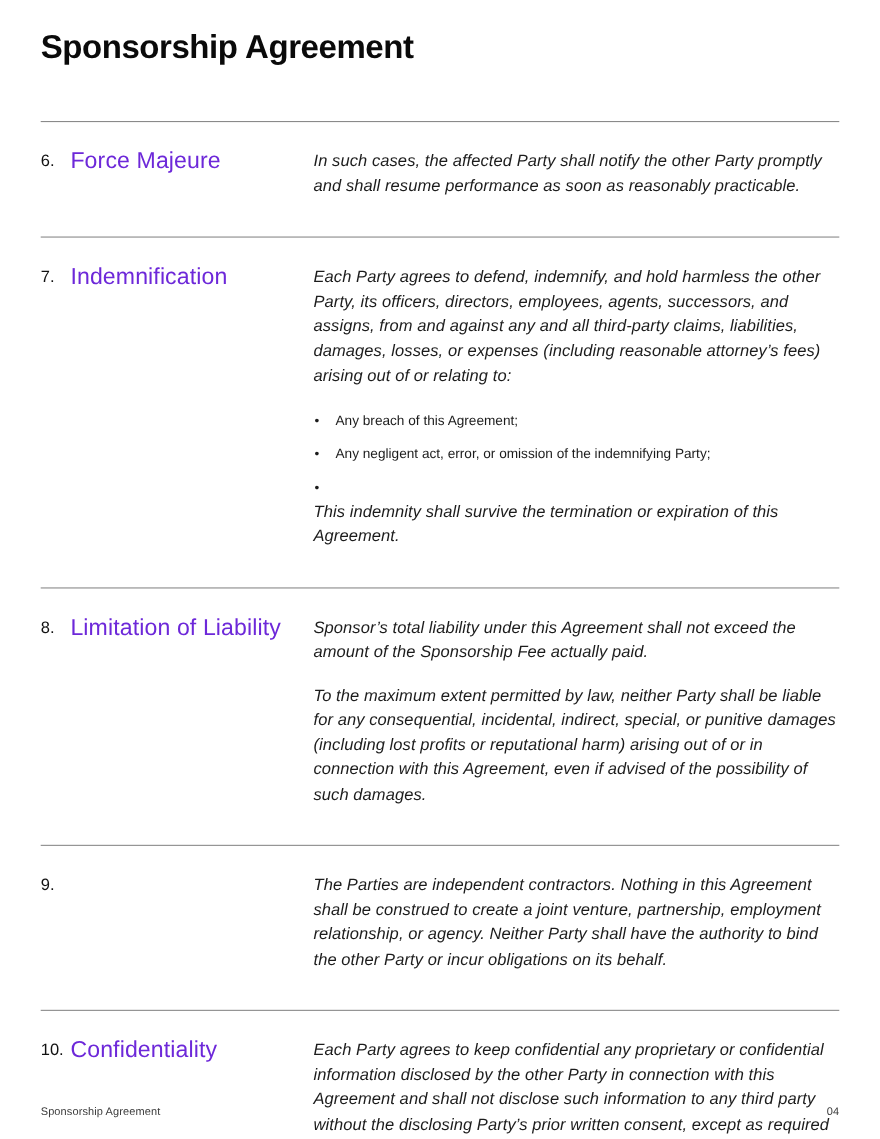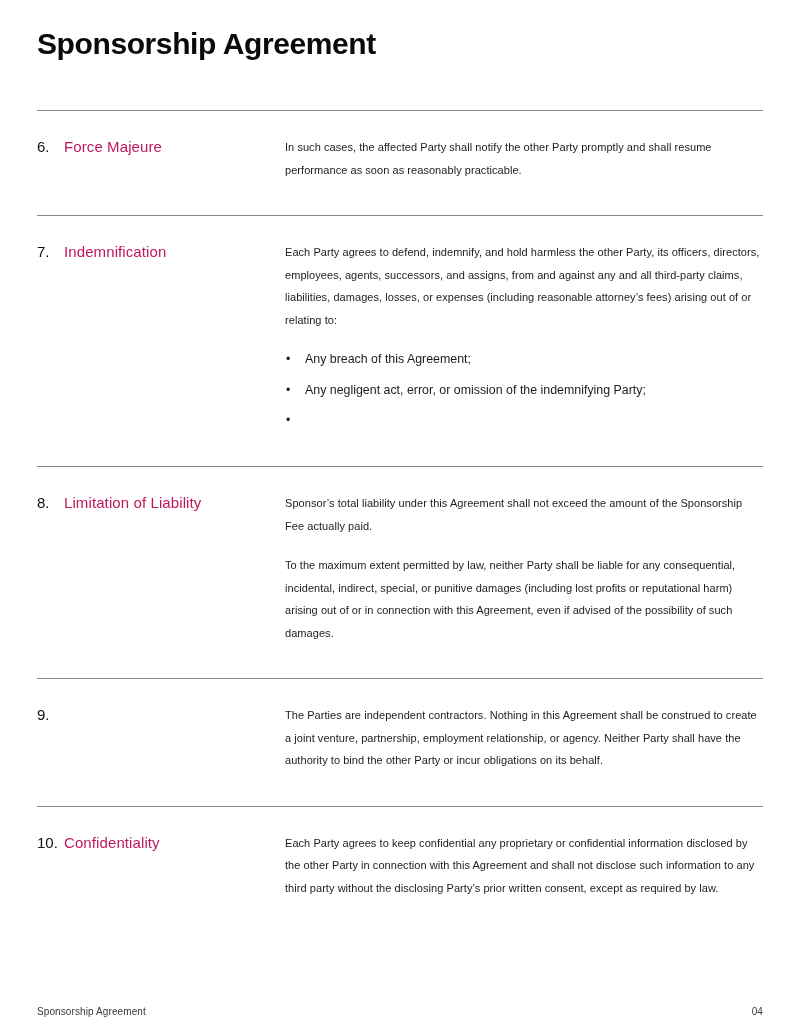--- a/index.html
+++ b/index.html
@@ -58,35 +58,36 @@
     padding-right: 8px;
   }
   .sec-num {
     width: 27px;
     flex: 0 0 27px;
     font-size: 15px;
     color: #111111;
     line-height: 22px;
   }
   .sec-title {
-    font-size: 15px;
-    color: #be185d;
+    font-size: 21px;
+    color: #6d28d9;
     line-height: 22px;
     letter-spacing: 0.1px;
   }
   .sec-body {
     flex: 1 1 auto;
     min-width: 0;
   }
   .para {
-    font-size: 11px;
+    font-size: 15px;
     line-height: 22.5px;
     color: #1c1c1c;
     margin: 0 0 17px 0;
     letter-spacing: 0.005em;
+    font-style: italic;
   }
   .para:last-child {
     margin-bottom: 0;
   }
   .bullets {
     list-style: none;
     margin: 0 0 17px 0;
     padding: 0;
   }
   .bullets li {
@@ -160,20 +161,21 @@
           </li>
           <li>
             <span class="bullet-dot">•</span>
             <span>Any negligent act, error, or omission of the indemnifying Party;</span>
           </li>
           <li>
             <span class="bullet-dot">•</span>
           </li>
         </ul>
         <div class="sec-gap-sm"></div>
+        <p class="para">This indemnity shall survive the termination or expiration of this Agreement.</p>
       </div>
     </div>
     <div class="sec-gap-md"></div>
 
     <div class="divider"></div>
     <div class="section">
       <div class="sec-head">
         <span class="sec-num">8.</span>
         <span class="sec-title">Limitation of Liability</span>
       </div>

